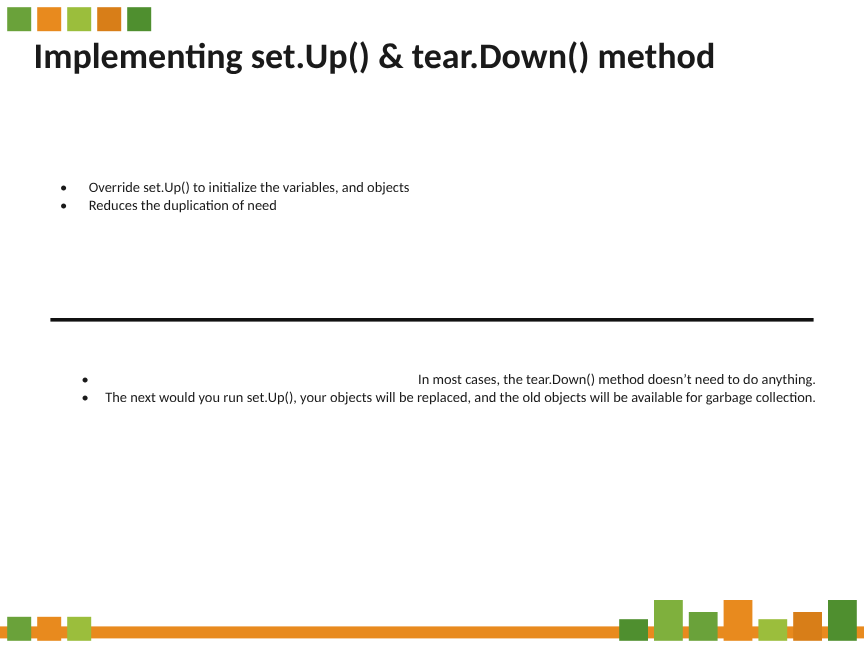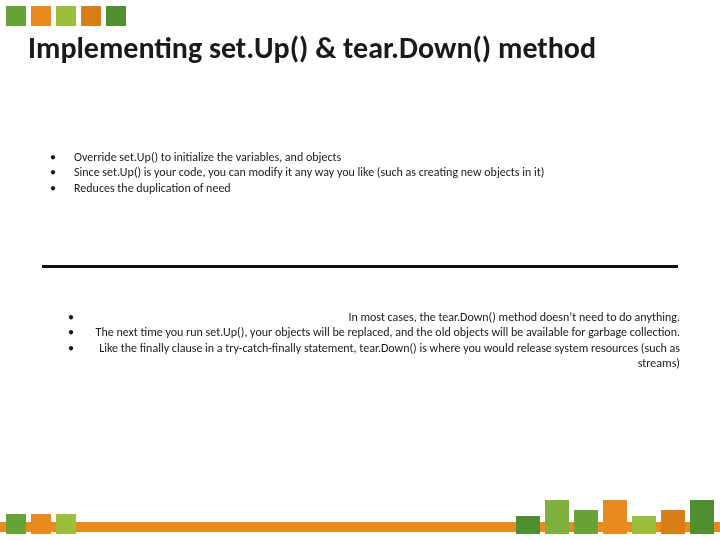--- a/index.html
+++ b/index.html
@@ -61,44 +61,36 @@
   <h1 class="title">Implementing  set.Up() &amp; tear.Down() method</h1>
 
   <div class="bullets block1">
     <ul>
       <li>
           <span class="dot"></span>
           <span class="txt">Override set.Up() to initialize the variables, and objects</span>
         </li>
       <li>
           <span class="dot"></span>
-          <span class="txt">Since set.Up() is your code, you can modify it any way you like (such as creating new objects in it)</span>
-        </li>
-      <li>
-          <span class="dot"></span>
           <span class="txt">Reduces the duplication of need</span>
         </li>
     </ul>
   </div>
 
   <div class="divider"></div>
 
   <div class="bullets block2">
     <ul>
       <li>
           <span class="dot"></span>
           <span class="txt">In most cases, the tear.Down() method doesn’t need to do anything.</span>
         </li>
       <li>
           <span class="dot"></span>
-          <span class="txt">The next time you run set.Up(), your objects will be replaced, and the old objects will be available for garbage collection.</span>
-        </li>
-      <li>
-          <span class="dot"></span>
-          <span class="txt">Like the finally clause in a try-catch-finally statement, tear.Down() is where you would release system resources (such as streams)</span>
+          <span class="txt">The next would you run set.Up(), your objects will be replaced, and the old objects will be available for garbage collection.</span>
         </li>
     </ul>
   </div>
 
   <div class="bottom-bar"></div>
 
   <div class="bottom-left">
     <div class="sq c-green1"></div>
     <div class="sq c-orange1"></div>
     <div class="sq c-green2"></div>

